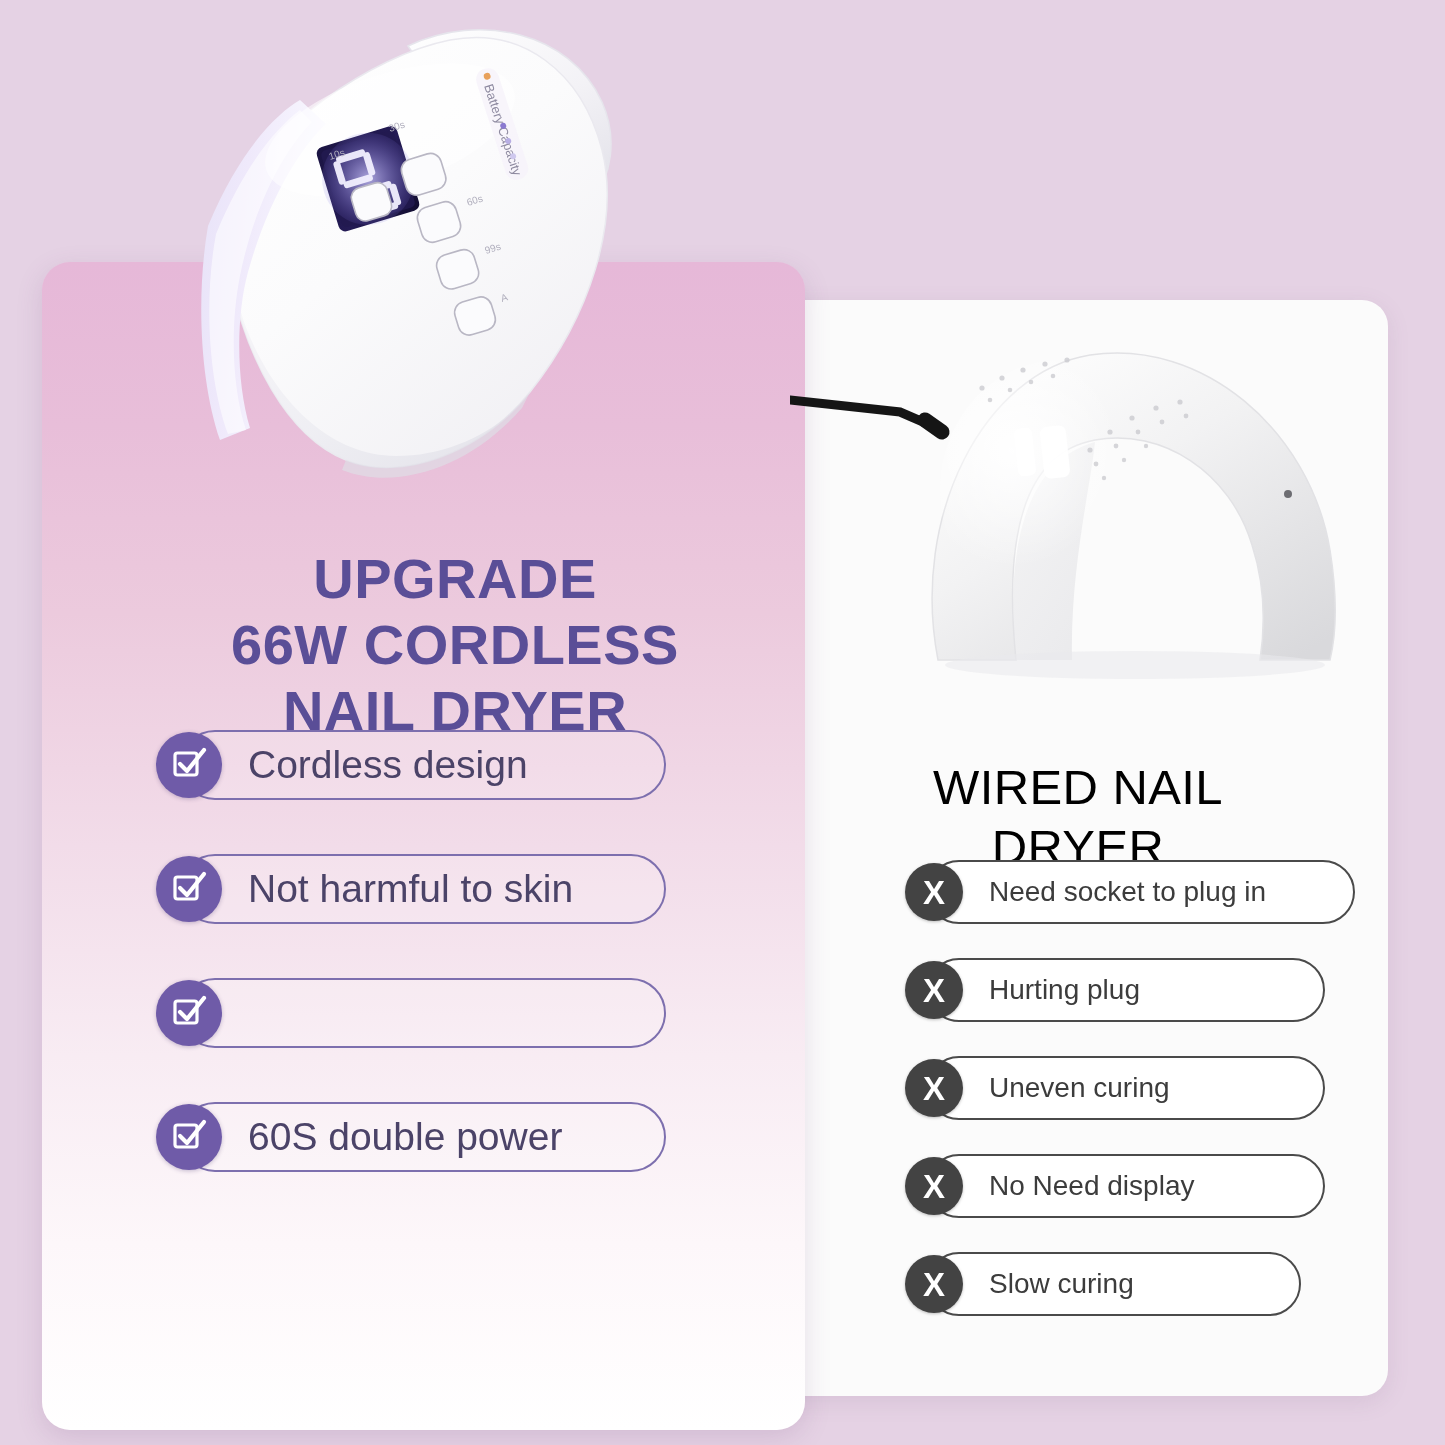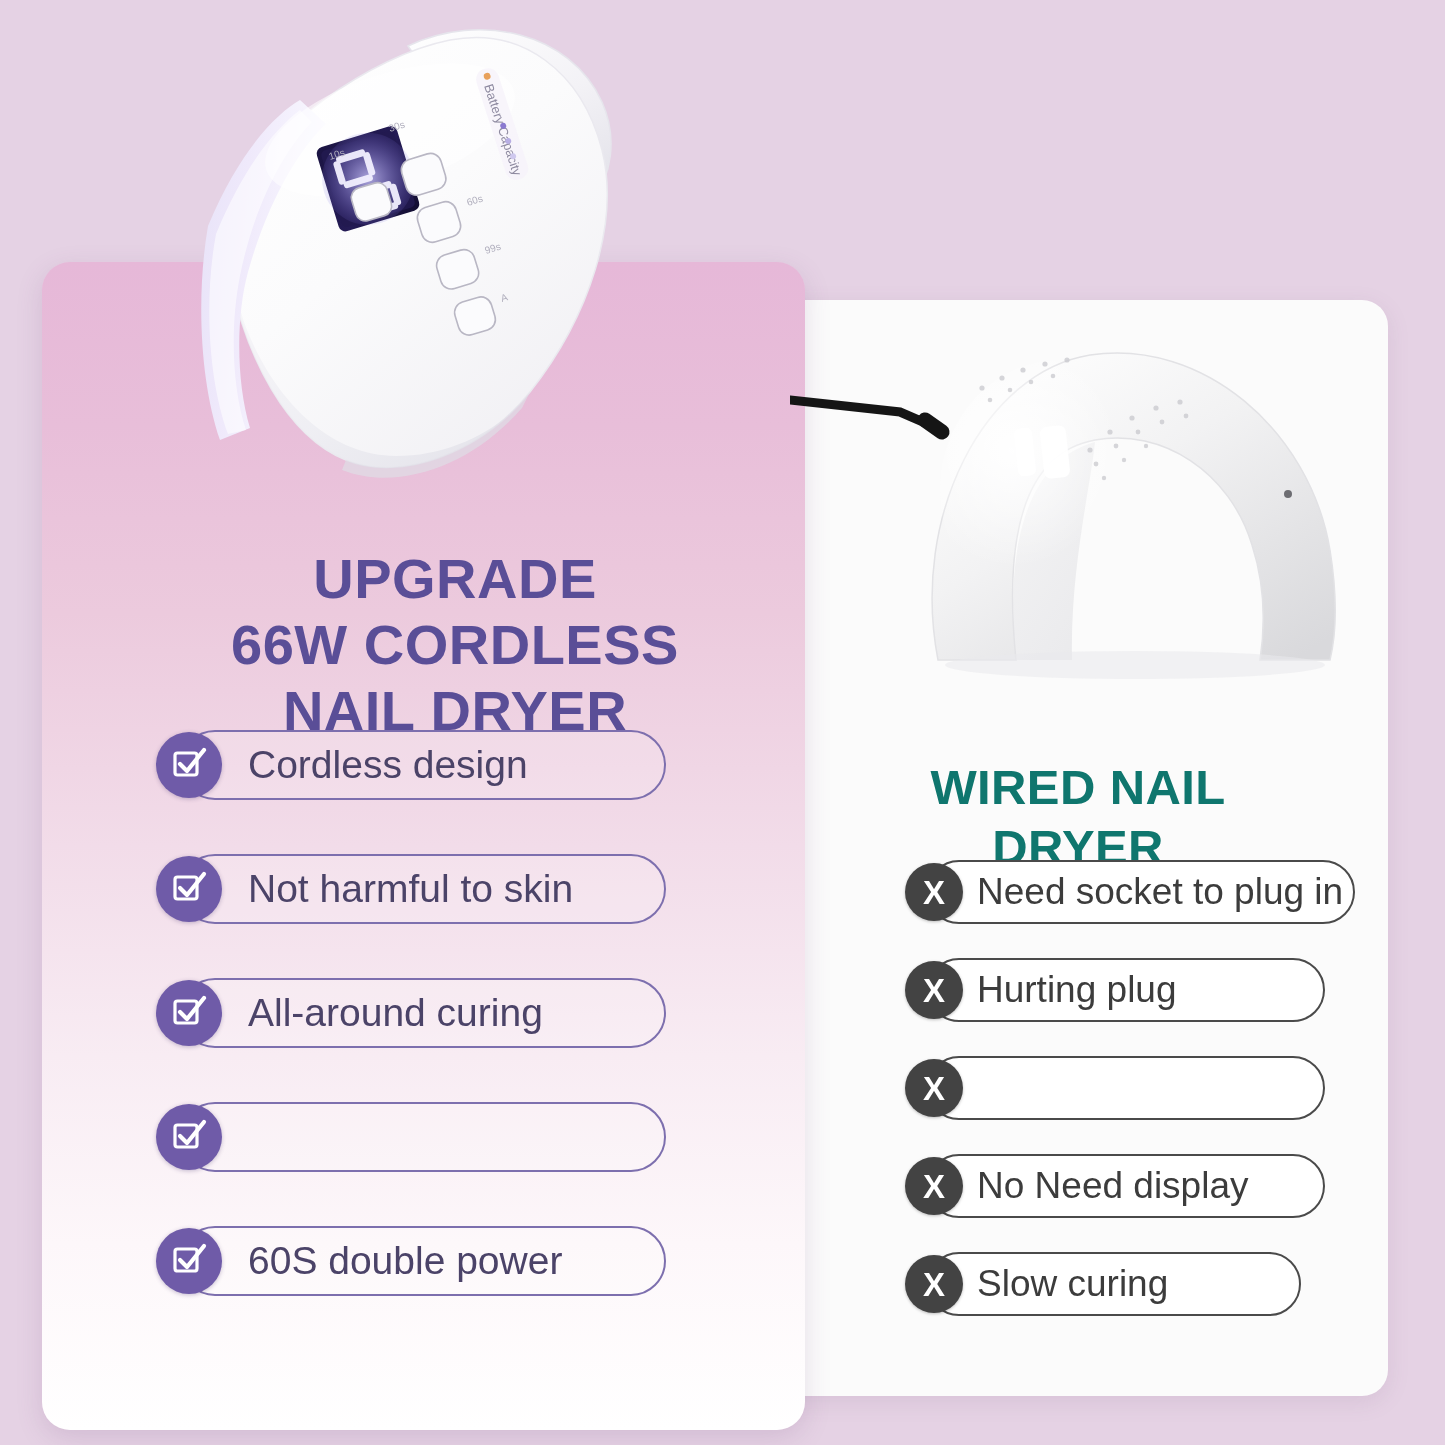--- a/index.html
+++ b/index.html
@@ -31,25 +31,25 @@
     border-radius: 26px;
     box-shadow: 0 6px 22px rgba(120, 90, 130, 0.13);
   }
 
   .wired-title {
     position: absolute;
     left: 768px;
     top: 716px;
     width: 620px;
     text-align: center;
-    color: #0f766e;
+    color: #000000;
     font-size: 49px;
     line-height: 1.24;
     letter-spacing: 0.4px;
-    font-weight: 700;
+    font-weight: 400;
     white-space: pre-line;
   }
 
   .wired-list {
     position: absolute;
     left: 905px;
     top: 860px;
     width: 450px;
   }
 
@@ -92,23 +92,23 @@
     font-size: 33px;
     font-weight: bold;
     font-family: "Liberation Sans", sans-serif;
     line-height: 1;
     box-shadow: 0 1px 3px rgba(0,0,0,0.25);
   }
 
   .wired-label {
     position: relative;
     z-index: 2;
-    margin-left: 14px;
+    margin-left: 26px;
     color: #3c3c3c;
-    font-size: 37px;
+    font-size: 28px;
     white-space: nowrap;
   }
 
   
   .left-card {
     position: absolute;
     left: 42px;
     top: 262px;
     width: 763px;
     height: 1168px;
@@ -313,20 +313,21 @@
 
     <div class="wired-item">
       <div class="wired-pill short-1"></div>
       <div class="x-badge">X</div>
       <div class="wired-label">Hurting plug</div>
     </div>
 
     <div class="wired-item">
       <div class="wired-pill short-2"></div>
       <div class="x-badge">X</div>
+      <div class="wired-label">Uneven curing</div>
     </div>
 
     <div class="wired-item">
       <div class="wired-pill short-3"></div>
       <div class="x-badge">X</div>
       <div class="wired-label">No Need display</div>
     </div>
 
     <div class="wired-item">
       <div class="wired-pill short-4"></div>
@@ -359,30 +360,20 @@
       <div class="cordless-pill"></div>
       <div class="check-badge">
         <svg viewBox="0 0 40 40" aria-hidden="true">
           <rect x="6" y="8" width="22" height="22" rx="2.5" fill="none" stroke="#ffffff" stroke-width="3.2"></rect>
           <path d="M11 19 L18 26 L35 5" fill="none" stroke="#ffffff" stroke-width="4.2" stroke-linecap="round" stroke-linejoin="round"></path>
         </svg>
       </div>
       <div class="cordless-label">Not harmful to skin</div>
     </div>
 
-    <div class="cordless-item">
-      <div class="cordless-pill"></div>
-      <div class="check-badge">
-        <svg viewBox="0 0 40 40" aria-hidden="true">
-          <rect x="6" y="8" width="22" height="22" rx="2.5" fill="none" stroke="#ffffff" stroke-width="3.2"></rect>
-          <path d="M11 19 L18 26 L35 5" fill="none" stroke="#ffffff" stroke-width="4.2" stroke-linecap="round" stroke-linejoin="round"></path>
-        </svg>
-      </div>
-      <div class="cordless-label">All-around curing</div>
-    </div>
 
     <div class="cordless-item">
       <div class="cordless-pill"></div>
       <div class="check-badge">
         <svg viewBox="0 0 40 40" aria-hidden="true">
           <rect x="6" y="8" width="22" height="22" rx="2.5" fill="none" stroke="#ffffff" stroke-width="3.2"></rect>
           <path d="M11 19 L18 26 L35 5" fill="none" stroke="#ffffff" stroke-width="4.2" stroke-linecap="round" stroke-linejoin="round"></path>
         </svg>
       </div>
     </div>

